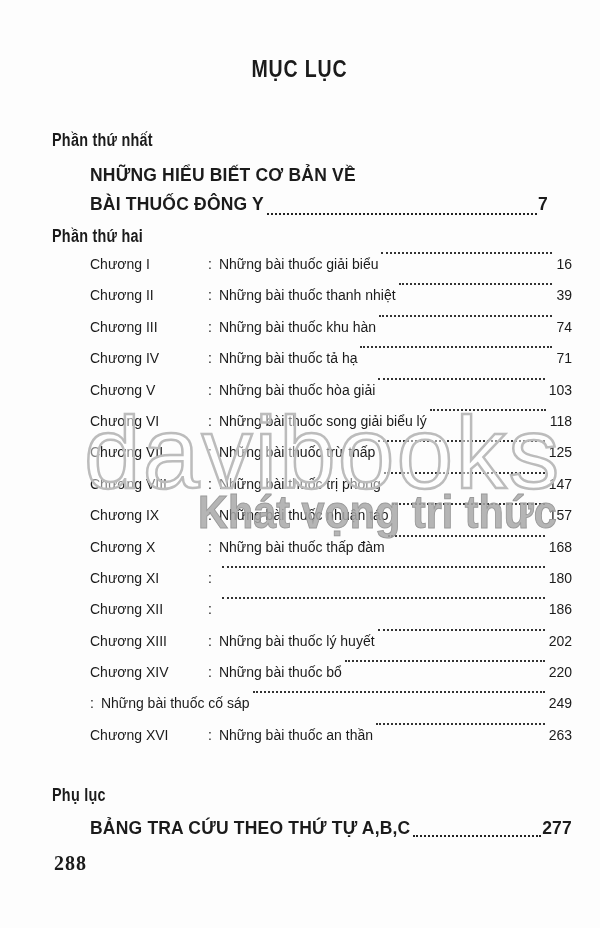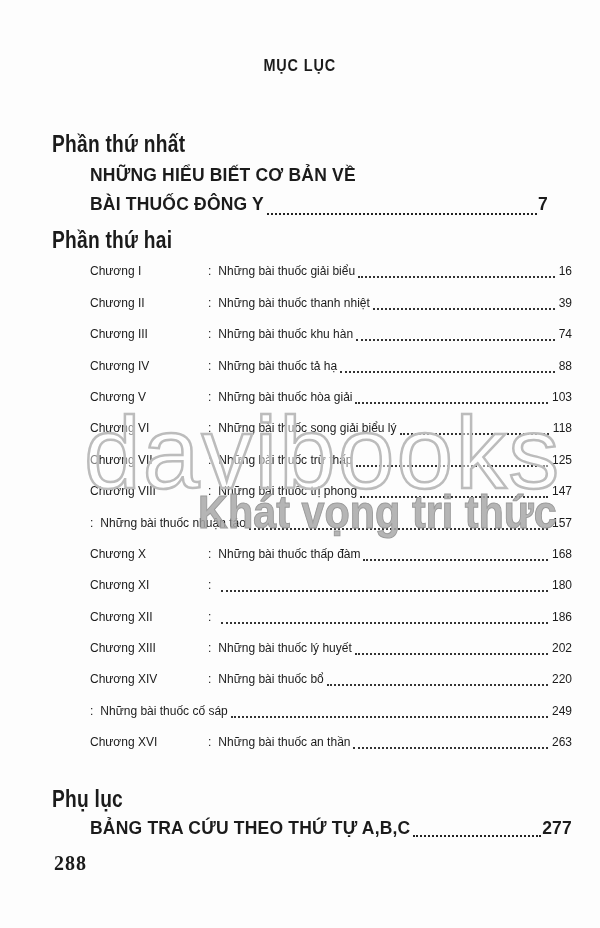--- a/index.html
+++ b/index.html
@@ -12,31 +12,31 @@
     height: 928px;
     background: #fdfdfd;
     overflow: hidden;
   }
 
   
   .page-title {
     position: absolute;
     top: 56px; left: 0; right: 0;
     text-align: center;
-    font-size: 17px;
+    font-size: 23px;
     font-weight: bold;
     letter-spacing: 1px;
   }
   .page-title .cond { display: inline-block; transform: scaleX(0.85); transform-origin: 50% 50%; }
 
   
   .sec-heading {
     position: absolute;
     left: 52px;
-    font-size: 24px;
+    font-size: 18px;
     font-weight: bold;
     white-space: nowrap;
   }
   .sec-heading .cond { display: inline-block; transform: scaleX(0.80); transform-origin: 0 50%; letter-spacing: 0.3px; }
   .h-part1   { top: 130px; }
   .h-part2   { top: 226px; }
   .h-appendix{ top: 785px; }
 
   
   .part1-body {
@@ -51,23 +51,23 @@
   .part1-line2 { display: flex; align-items: flex-end; }
 
   
   .chapter-list {
     position: absolute;
     left: 90px; top: 252px;
     width: 482px;
   }
   .chapter-row {
     display: flex;
-    align-items: flex-end;
+    align-items: flex-start;
     height: 31.4px;
-    font-size: 12px;
+    font-size: 14px;
     line-height: 24px;
     white-space: nowrap;
   }
   .ch-label { width: 118px; flex: 0 0 118px; }
   .ch-colon { margin-right: 7px; }
   .ch-title { }
   .dots {
     flex: 1 1 auto;
     min-width: 12px;
     border-bottom: 2px dotted #333333;
@@ -178,21 +178,21 @@
       <span class="ch-title">Những bài thuốc khu hàn</span>
       <span class="dots"></span>
       <span class="ch-page">74</span>
     </div>
 
     <div class="chapter-row">
       <span class="ch-label">Chương IV</span>
       <span class="ch-colon">:</span>
       <span class="ch-title">Những bài thuốc tả hạ</span>
       <span class="dots"></span>
-      <span class="ch-page">88</span>
+      <span class="ch-page">71</span>
     </div>
 
     <div class="chapter-row">
       <span class="ch-label">Chương V</span>
       <span class="ch-colon">:</span>
       <span class="ch-title">Những bài thuốc hòa giải</span>
       <span class="dots"></span>
       <span class="ch-page">103</span>
     </div>
 
@@ -214,20 +214,21 @@
 
     <div class="chapter-row">
       <span class="ch-label">Chương VIII</span>
       <span class="ch-colon">:</span>
       <span class="ch-title">Những bài thuốc trị phong</span>
       <span class="dots"></span>
       <span class="ch-page">147</span>
     </div>
 
     <div class="chapter-row">
+      <span class="ch-label">Chương IX</span>
       <span class="ch-colon">:</span>
       <span class="ch-title">Những bài thuốc nhuận táo</span>
       <span class="dots"></span>
       <span class="ch-page">157</span>
     </div>
 
     <div class="chapter-row">
       <span class="ch-label">Chương X</span>
       <span class="ch-colon">:</span>
       <span class="ch-title">Những bài thuốc thấp đàm</span>

